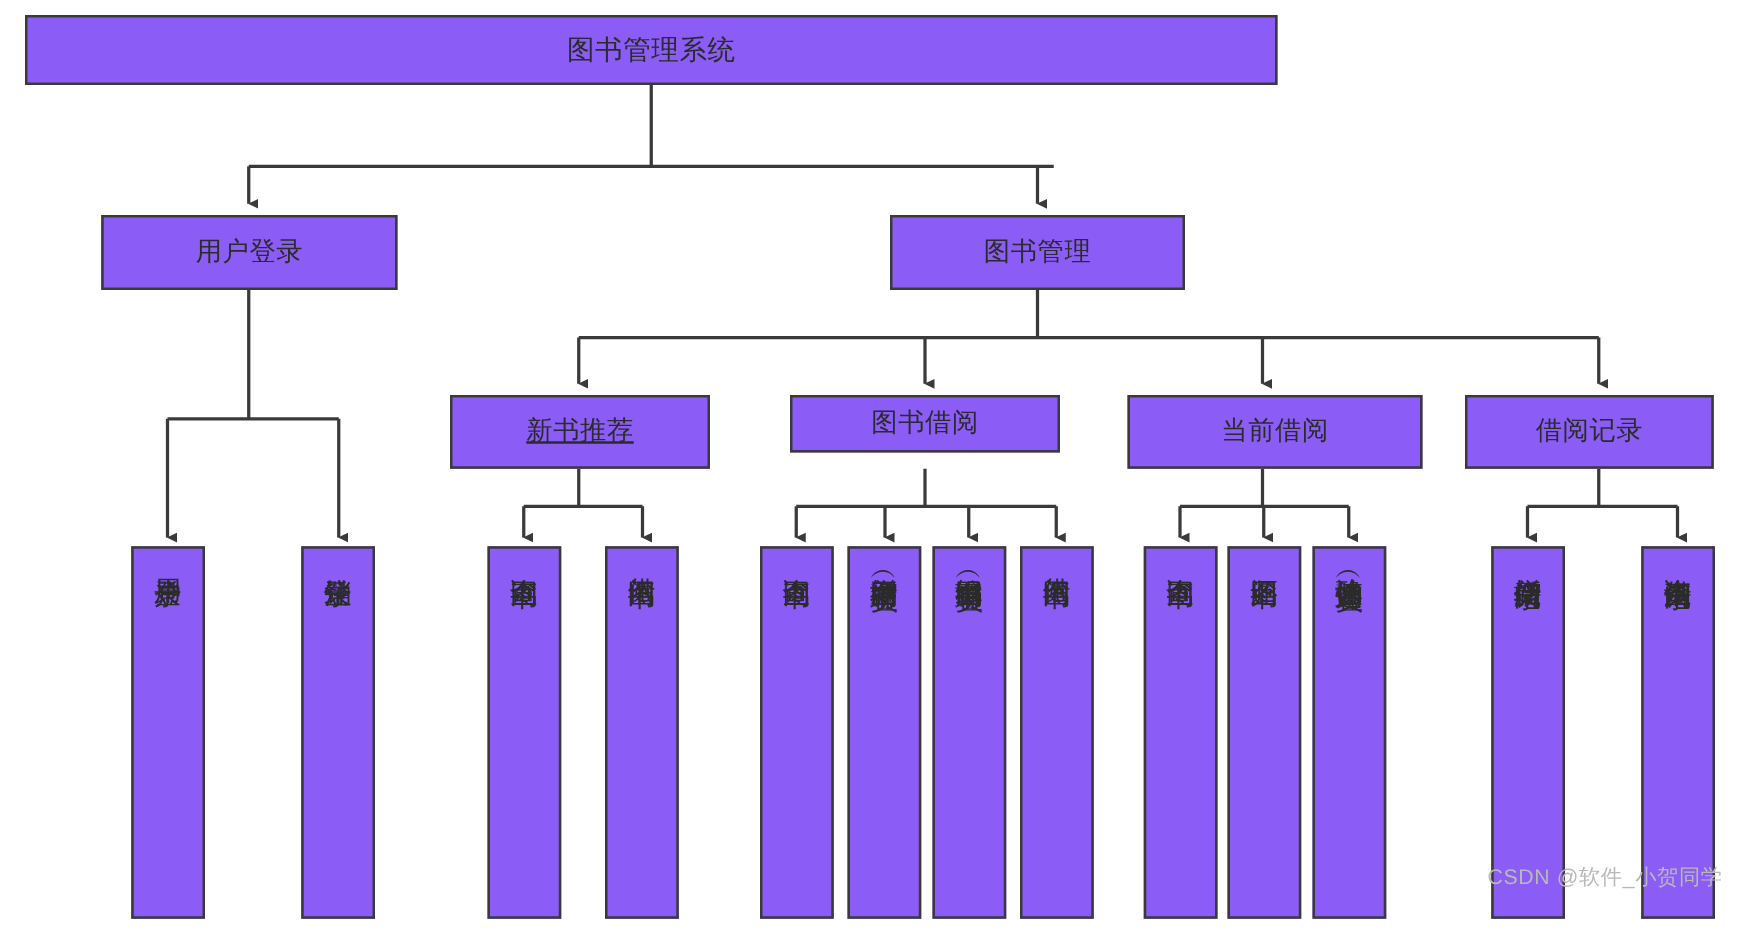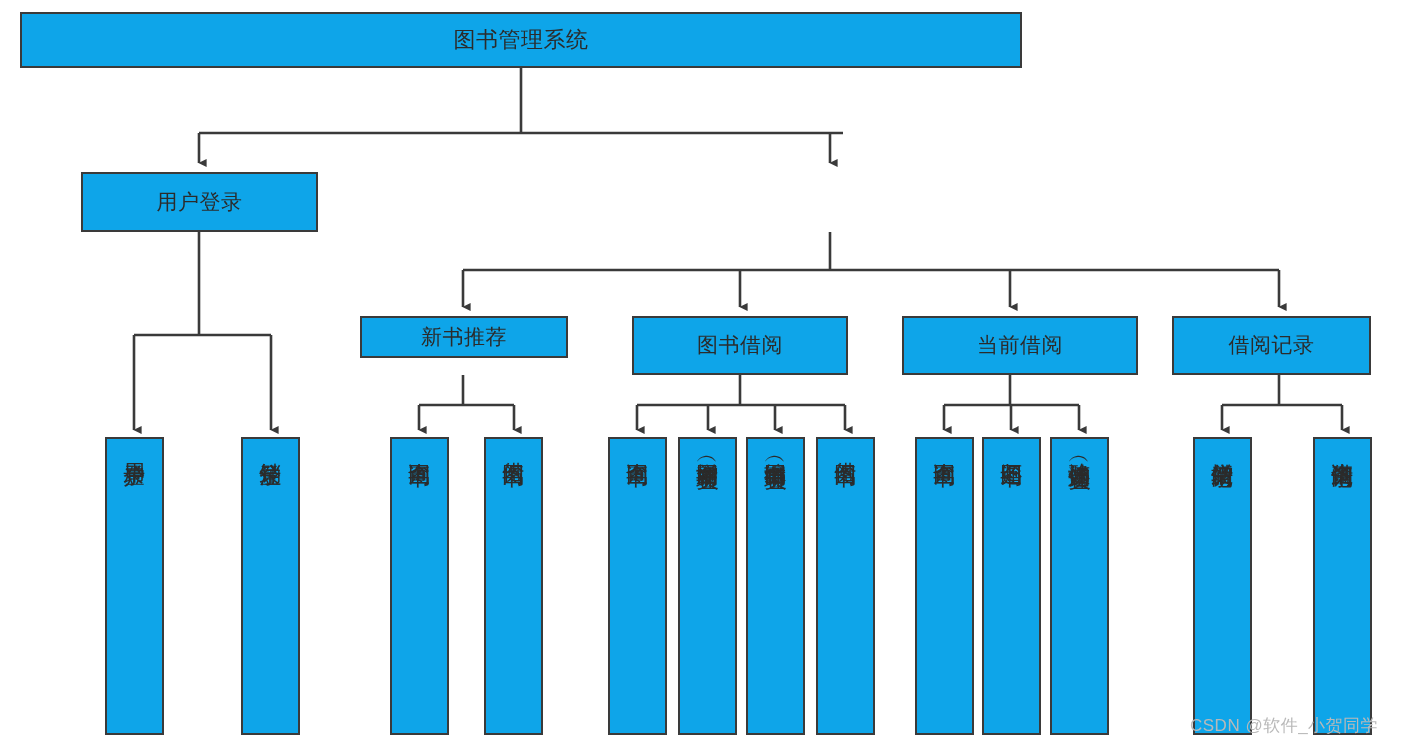--- a/index.html
+++ b/index.html
@@ -20,21 +20,21 @@
     left: 0;
     top: 0;
     width: 1405px;
     height: 747px;
     pointer-events: none;
   }
   .node {
     position: absolute;
     box-sizing: border-box;
     border: 2.5px solid #3a3a3a;
-    background: #0ea5e9;
+    background: #8b5cf6;
     color: #2b2b2b;
     display: flex;
     align-items: center;
     justify-content: center;
     z-index: 2;
   }
   .node .lbl {
     display: block;
     line-height: 1.15;
     white-space: nowrap;
@@ -59,21 +59,21 @@
     letter-spacing: 1px;
     white-space: nowrap;
   }
   .watermark {
     position: absolute;
     color: #b9b9b9;
     font-size: 17px;
     white-space: nowrap;
     z-index: 5;
     left: 1190px;
-    top: 714px;
+    top: 690px;
     letter-spacing: 0.5px;
   }
 </style>
 </head>
 <body>
 
 <div id="canvas">
 
   <svg class="edges" viewBox="0 0 1405 747">
     <defs>
@@ -125,25 +125,28 @@
     </g>
   </svg>
 
   <div class="node root" style="left:20px; top:12px; width:1002px; height:56px;">
     <span class="lbl">图书管理系统</span>
   </div>
 
   <div class="node h" style="left:81px; top:172px; width:237px; height:60px;">
     <span class="lbl">用户登录</span>
   </div>
-
-  <div class="node h" style="left:360px; top:316px; width:208px; height:42px;">
+  <div class="node h" style="left:712px; top:172px; width:236px; height:60px;">
+    <span class="lbl">图书管理</span>
+  </div>
+
+  <div class="node h" style="left:360px; top:316px; width:208px; height:59px;text-decoration:underline;">
     <span class="lbl">新书推荐</span>
   </div>
-  <div class="node h" style="left:632px; top:316px; width:216px; height:59px;">
+  <div class="node h" style="left:632px; top:316px; width:216px; height:46px;">
     <span class="lbl">图书借阅</span>
   </div>
   <div class="node h" style="left:902px; top:316px; width:236px; height:59px;">
     <span class="lbl">当前借阅</span>
   </div>
   <div class="node h" style="left:1172px; top:316px; width:199px; height:59px;">
     <span class="lbl">借阅记录</span>
   </div>
 
   <div class="node v" style="left:105px; top:437px; width:59px; height:298px;">

